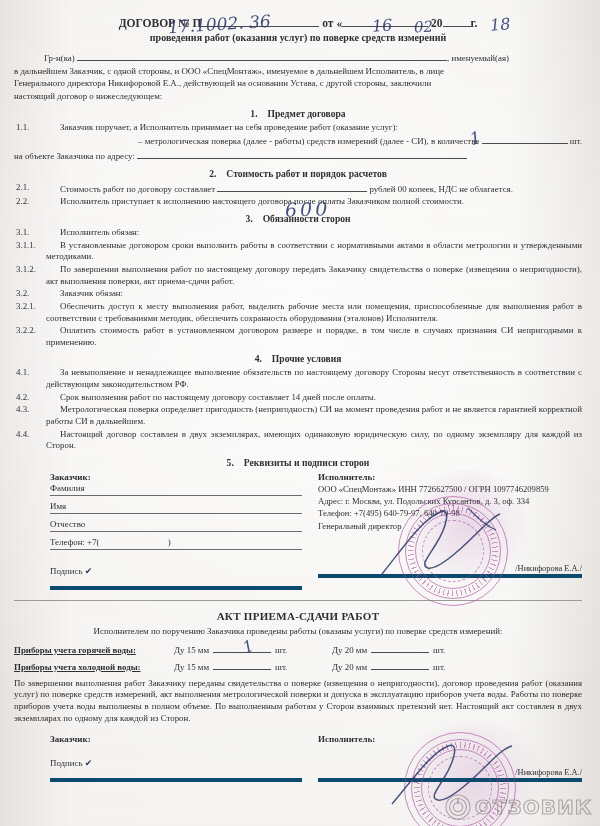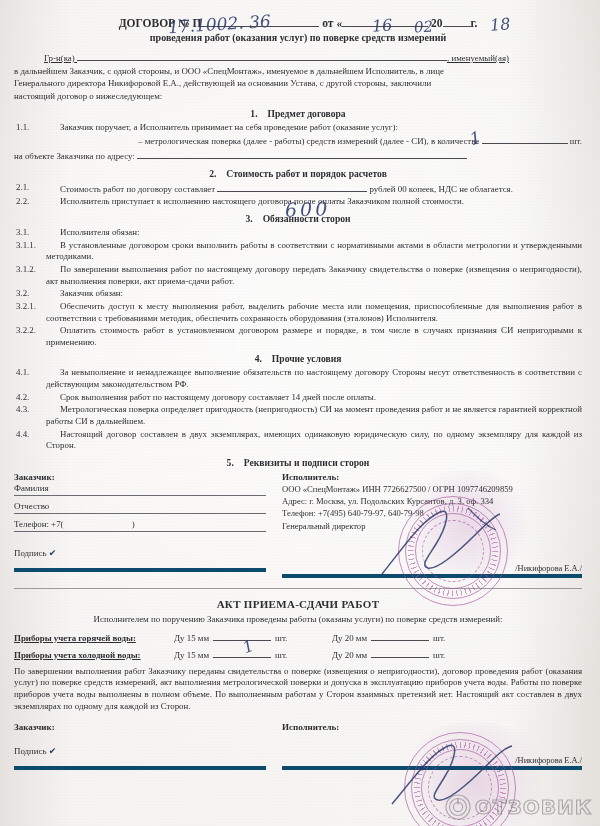--- a/index.html
+++ b/index.html
@@ -105,21 +105,21 @@
     font-style: italic;
     color: #2b3a6b;
     opacity: .88;
     white-space: nowrap;
     pointer-events: none;
     z-index: 6;
   }
 
   
   .req-wrap { display: flex; margin-top: 4px; }
-  .req-left { width: 252px; padding-right: 10px; }
+  .req-left { width: 252px; padding-right: 10px; margin-left: 36px; }
   .req-right { flex: 1; padding-left: 6px; }
   .req-hd { font-weight: bold; font-size: 9px; margin-bottom: 1px; }
   .req-line {
     font-size: 8.9px;
     border-bottom: 1px solid #6a6a70;
     padding-bottom: 1px;
     margin-bottom: 5px;
     height: 11px;
   }
   .req-info { font-size: 8.6px; line-height: 1.42; }
@@ -272,21 +272,21 @@
   <div id="content">
     <div class="doc-body">
 
       <div class="numrow">
         <span>ДОГОВОР № П</span><span class="gap-a"></span>
         <span>от «</span><span class="gap-b"></span>
         <span>20</span><span class="gap-c"></span><span>г.</span>
       </div>
       <div class="ttl-sub">проведения работ (оказания услуг) по поверке средств измерений</div>
 
-      <p class="par" style="margin-top:8px; text-align:left;text-decoration:underline;">
+      <p class="par" style="margin-top:8px; text-align:left;">
         <span style="margin-left:30px;">Гр-н(ка)</span>
         <span class="fillline" style="width:370px;"></span><span>, именуемый(ая)</span>
       </p>
       <p class="par">в дальнейшем Заказчик, с одной стороны, и ООО «СпецМонтаж», именуемое в дальнейшем Исполнитель, в лице</p>
       <p class="par">Генерального директора Никифоровой Е.А., действующей на основании Устава, с другой стороны, заключили</p>
       <p class="par">настоящий договор о нижеследующем:</p>
 
       <div class="sect-head">
         <span class="num">1.</span><span>Предмет договора</span>
       </div>
@@ -318,21 +318,21 @@
       <div class="clause">
         <span class="cnum">2.2.</span>
         <span class="ctext">Исполнитель приступает к исполнению настоящего договора после оплаты Заказчиком полной стоимости.</span>
       </div>
 
       <div class="sect-head">
         <span class="num">3.</span><span>Обязанности сторон</span>
       </div>
       <div class="clause">
         <span class="cnum">3.1.</span>
-        <span class="ctext">Исполнителя обязан:</span>
+        <span class="ctext">Исполнитель обязан:</span>
       </div>
       <div class="clause">
         <span class="cnum">3.1.1.</span>
         <span class="ctext">В установленные договором сроки выполнить работы в соответствии с нормативными актами в области метрологии и утвержденными методиками.</span>
       </div>
       <div class="clause">
         <span class="cnum">3.1.2.</span>
         <span class="ctext">По завершении выполнения работ по настоящему договору передать Заказчику свидетельства о поверке (извещения о непригодности), акт выполнения поверки, акт приема-сдачи работ.</span>
       </div>
       <div class="clause">
@@ -369,20 +369,21 @@
       </div>
 
       <div class="sect-head">
         <span class="num">5.</span><span>Реквизиты и подписи сторон</span>
       </div>
 
       <div class="req-wrap">
         <div class="req-left">
           <div class="req-hd">Заказчик:</div>
           <div class="req-line">Фамилия</div>
+          <div class="req-line">Имя</div>
           <div class="req-line">Отчество</div>
           <div class="req-line">
             <span>Телефон: +7(</span>
             <span style="display:inline-block;width:66px;"></span><span>)</span>
           </div>
           <div class="sig-slot">
             <span>Подпись</span>
             <span class="check">✔</span>
           </div>
         </div>

